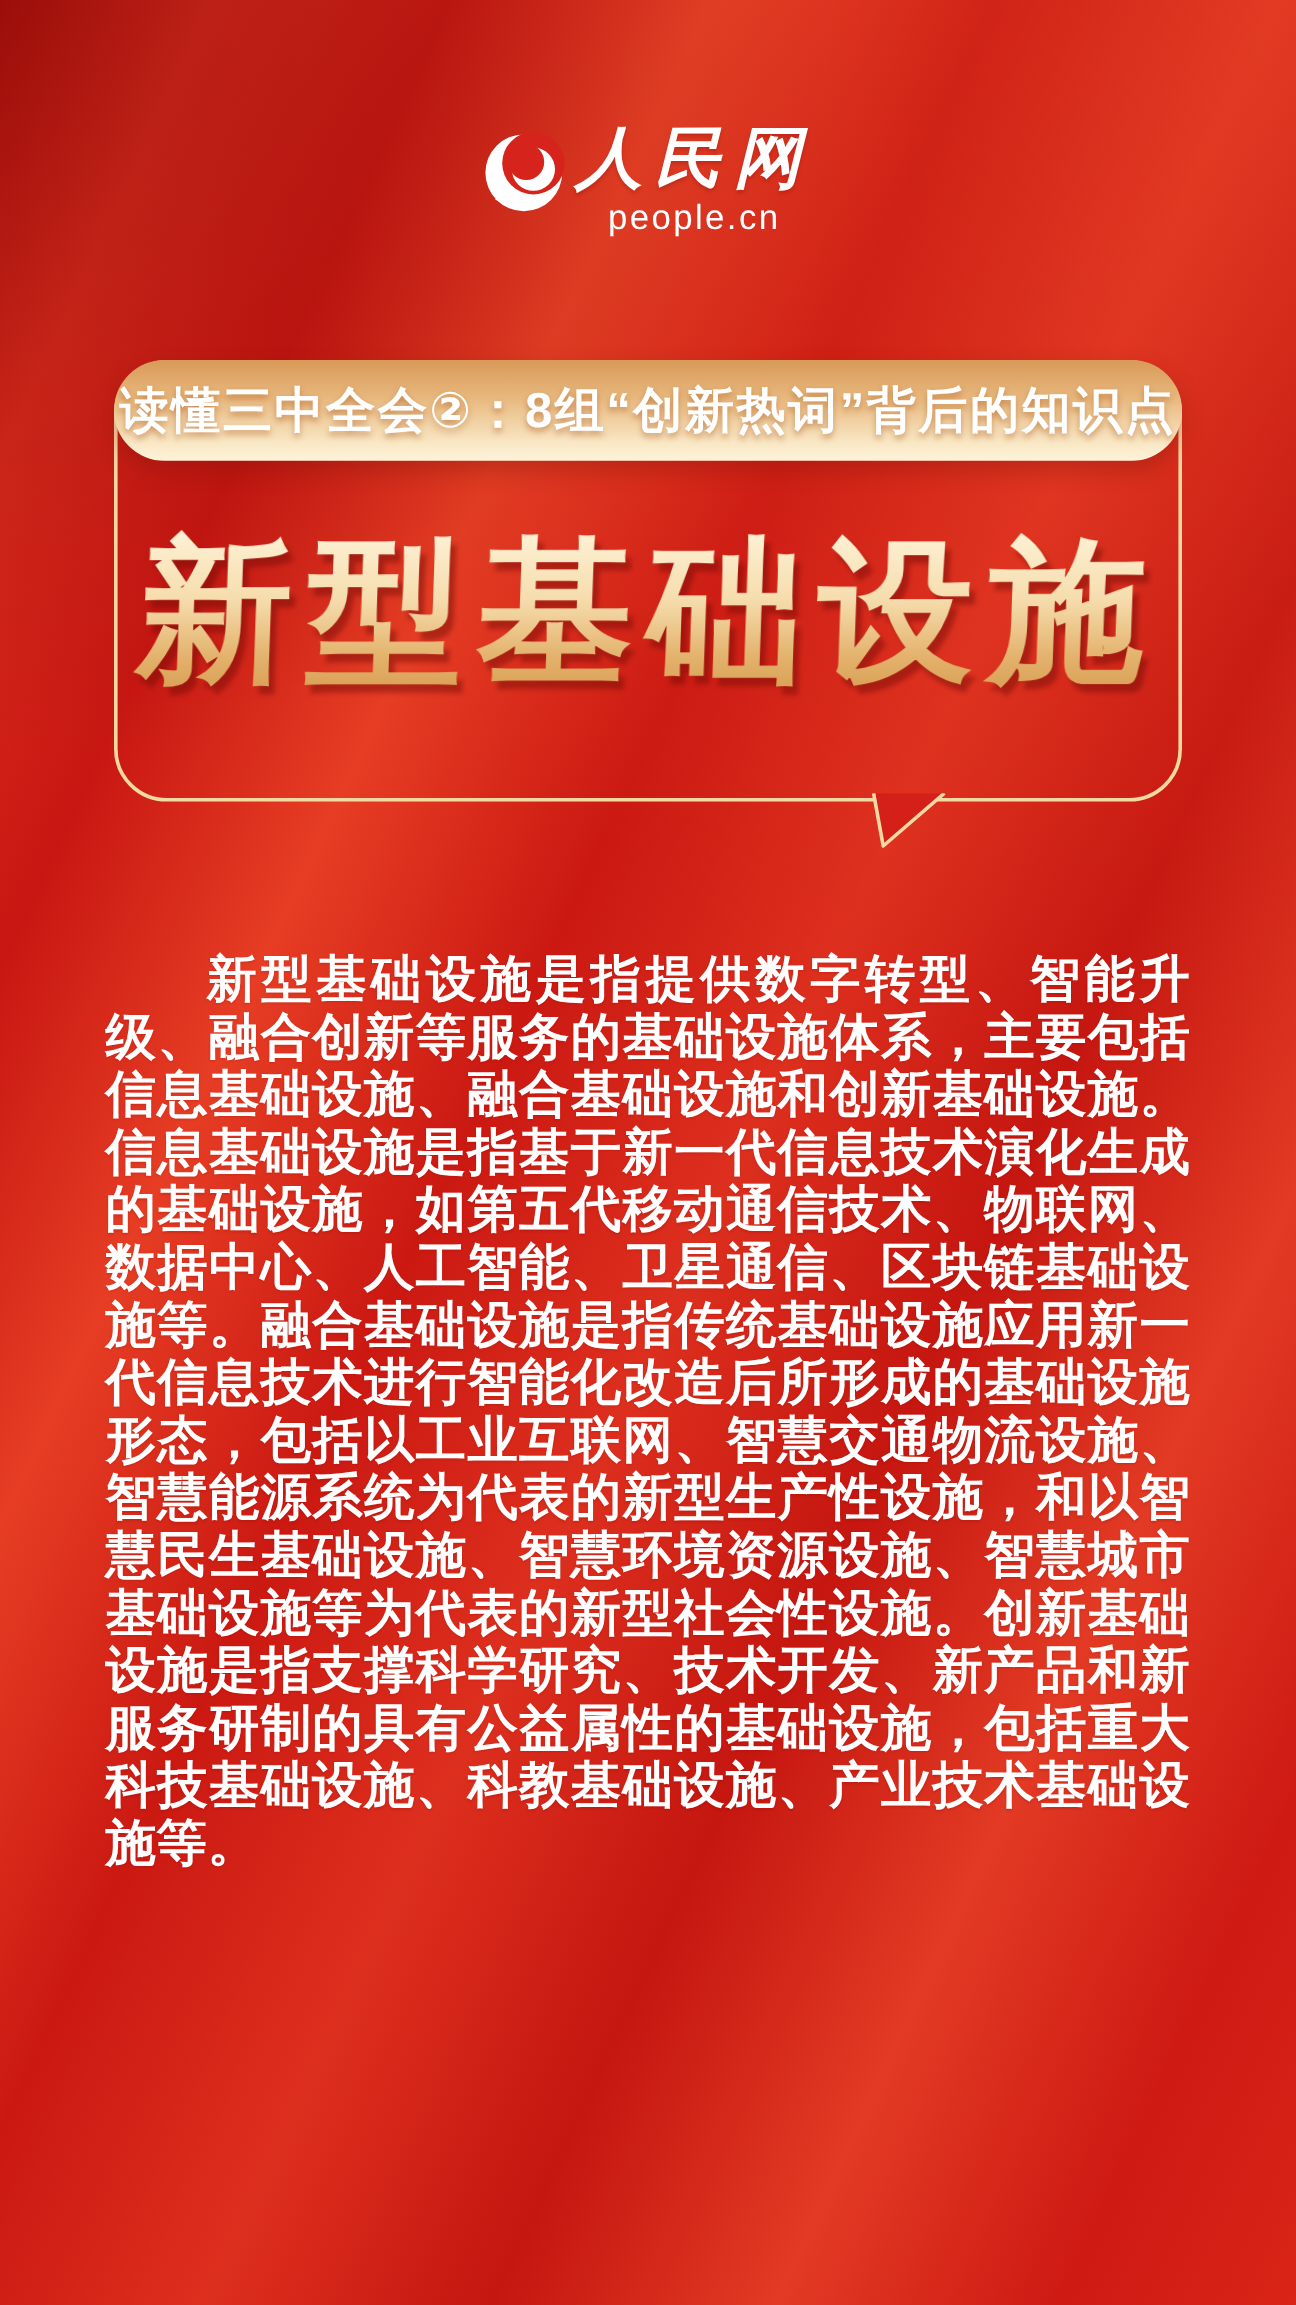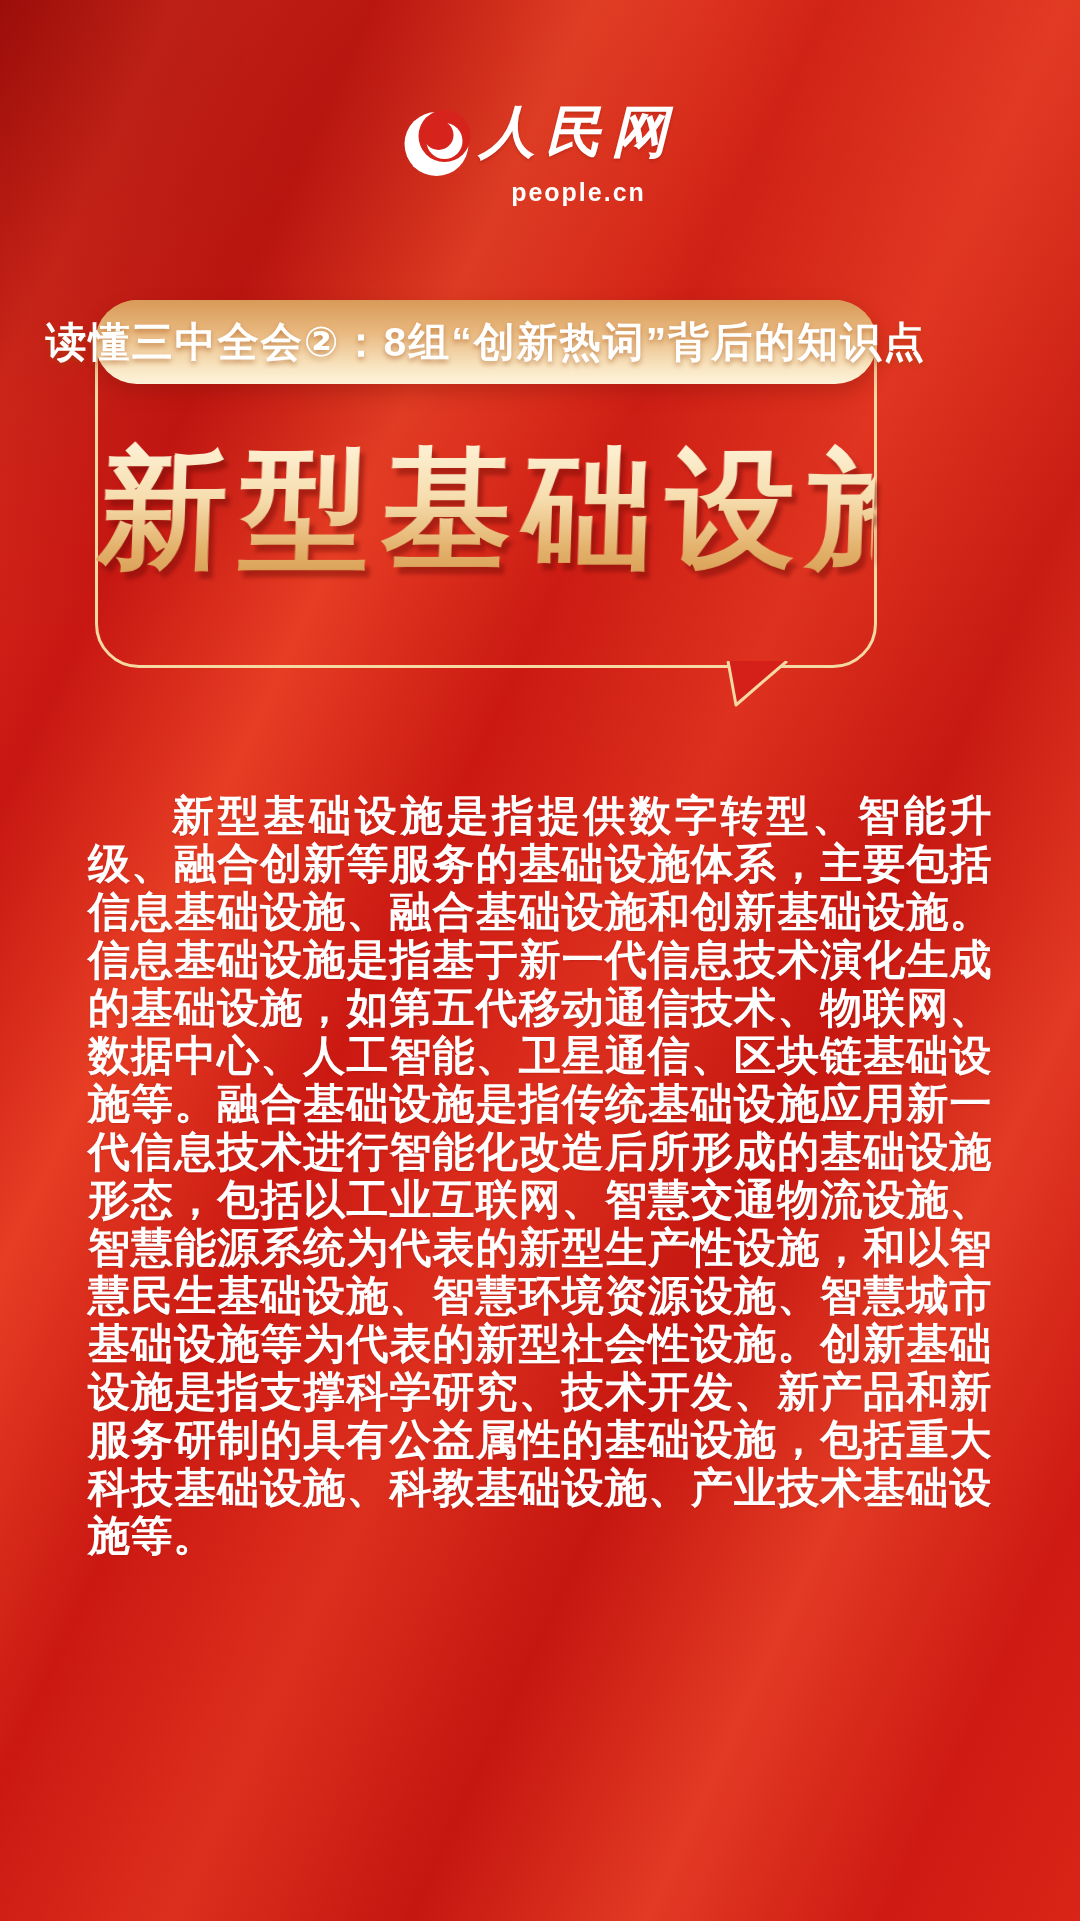--- a/index.html
+++ b/index.html
@@ -25,27 +25,27 @@
     display:flex;align-items:flex-start;gap:9px;
   }
   .logo-mark{display:block;margin-top:6px;}
   .logo-text{display:flex;flex-direction:column;align-items:center;}
   .brand-cn{
     color:#ffffff;font-size:56px;font-weight:bold;font-style:italic;
     letter-spacing:10px;line-height:1.0;white-space:nowrap;
     text-shadow:0 2px 3px rgba(120,10,5,0.25);
   }
   .brand-en{
-    color:#ffffff;font-size:25px;font-weight:bold;letter-spacing:2px;
-    line-height:1.0;margin-top:20px;
+    color:#ffffff;font-size:29px;font-weight:normal;letter-spacing:2px;
+    line-height:1.0;margin-top:8px;
   }
 
   
   .bubble{
-    position:absolute;left:95px;top:300px;width:782px;height:368px;
+    position:absolute;left:95px;top:300px;width:890px;height:368px;
     border:3px solid #f5d9a2;border-radius:44px;
     box-sizing:border-box;
   }
   .topic-banner{
     position:absolute;left:-3px;right:-3px;top:-3px;height:84px;
     border-radius:42px;
     background:linear-gradient(180deg,#d89a58 0%,#e8b87e 38%,#f9e7c4 82%,#fdf3da 100%);
     box-shadow:0 8px 18px rgba(130,20,8,0.35);
     display:flex;align-items:center;justify-content:center;
   }

